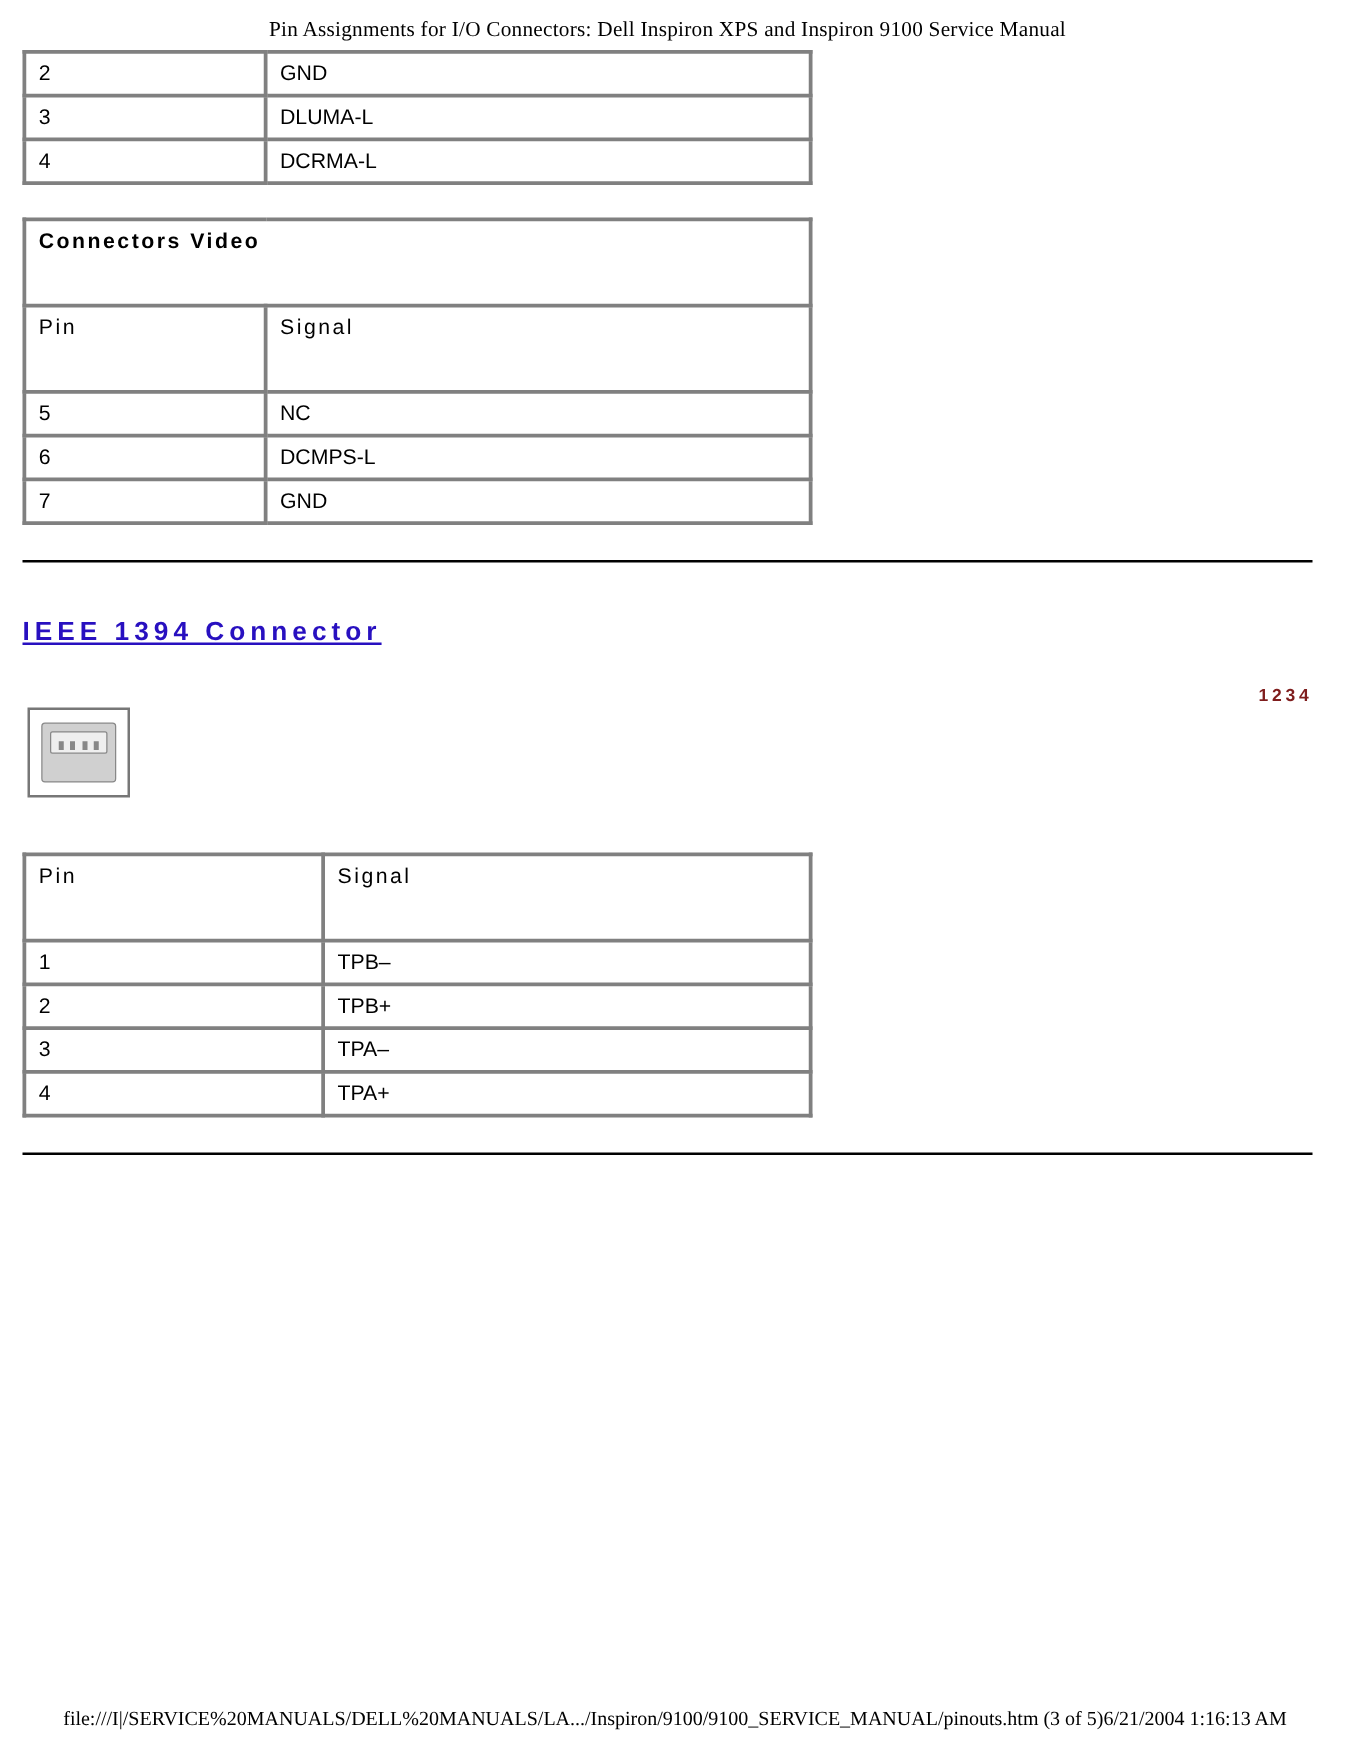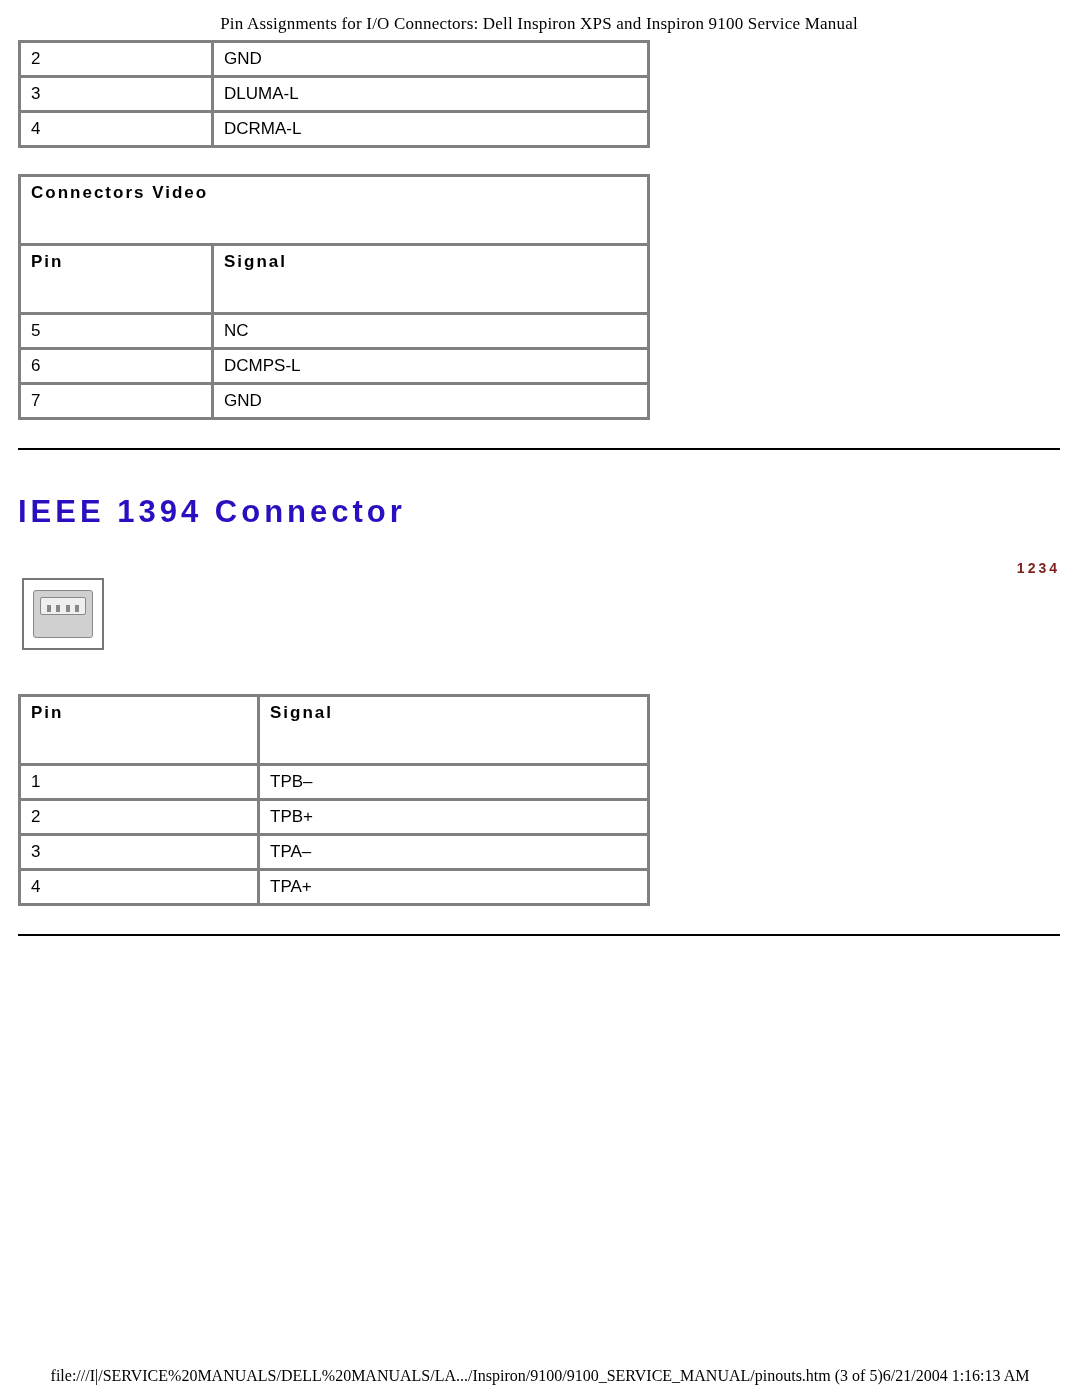--- a/index.html
+++ b/index.html
@@ -6,21 +6,21 @@
     margin: 0;
     padding: 0;
     background: #ffffff;
     width: 1080px;
     font-family: "Times New Roman", Times, serif;
     color: #000;
   }
   .page {
     width: 1080px;
     box-sizing: border-box;
-    padding: 10px 20px 10px 18px;
+    padding: 10px 30px 10px 18px;
     position: relative;
     min-height: 1397px;
   }
   .header-title {
     text-align: center;
     font-size: 17px;
     margin: 4px 0 6px 0;
     letter-spacing: 0.2px;
   }
   table.pin-table {
@@ -34,43 +34,44 @@
   table.pin-table td {
     border-top: 3px solid #808080;
     border-bottom: 3px solid #808080;
     border-left: 3px solid #808080;
     border-right: 3px solid #808080;
     padding: 6px 10px 6px 10px;
     vertical-align: top;
     background: #fff;
   }
   table.pin-table td.header-cell {
-    font-weight: bold;
+    font-weight: normal;
     letter-spacing: 2px;
     height: 54px;
   }
   table.pin-table td.section-cell {
     font-weight: bold;
     letter-spacing: 2px;
     height: 54px;
   }
   table.pin-table .col-pin { width: 170px; }
   table.ieee-table .col-pin { width: 216px; }
   hr.sep {
     border: none;
     border-top: 2px solid #000;
     margin: 28px 0 44px 0;
   }
   h2.section-heading {
     font-family: Verdana, Geneva, sans-serif;
-    font-size: 31px;
+    font-size: 21px;
     letter-spacing: 4px;
     color: #2810c0;
     font-weight: bold;
     margin: 0 0 30px 0;
+    text-decoration: underline;
   }
   .connector-diagram {
     margin: 0 0 44px 4px;
   }
   .pin-labels {
     font-family: Arial, Helvetica, sans-serif;
     font-size: 14px;
     font-weight: bold;
     color: #7f1d1d;
     letter-spacing: 3px;

